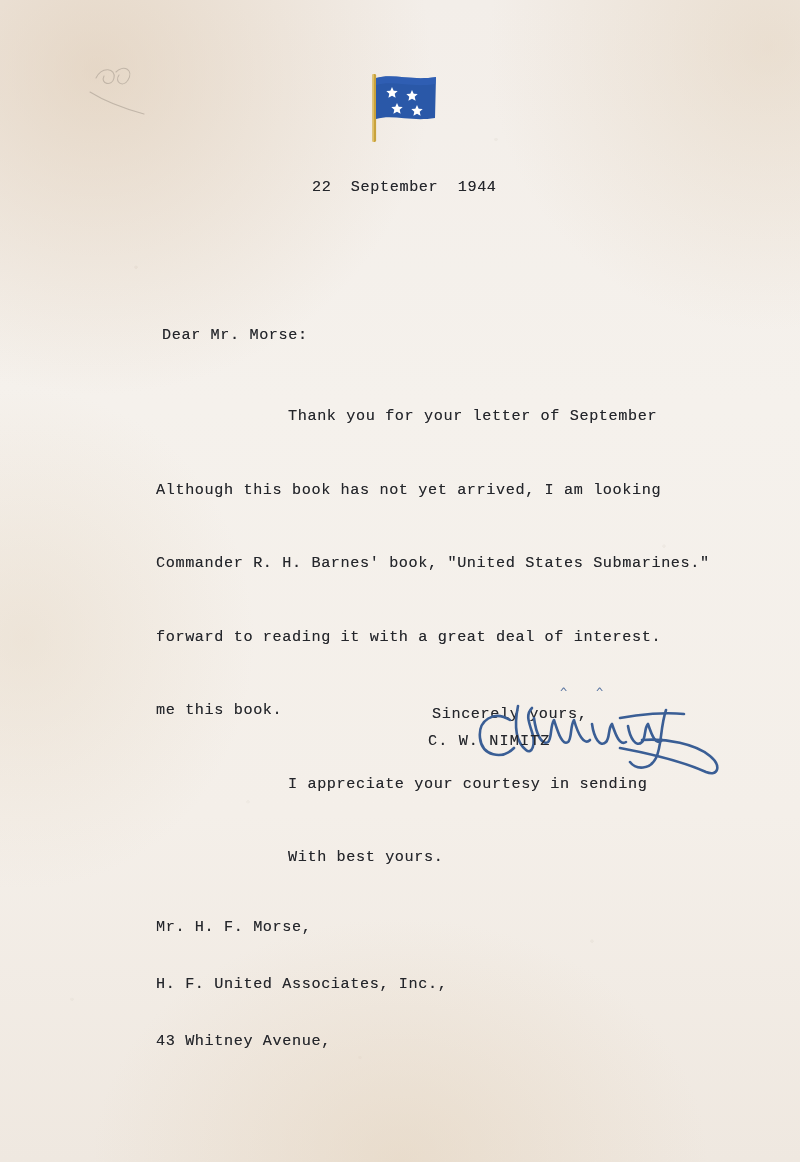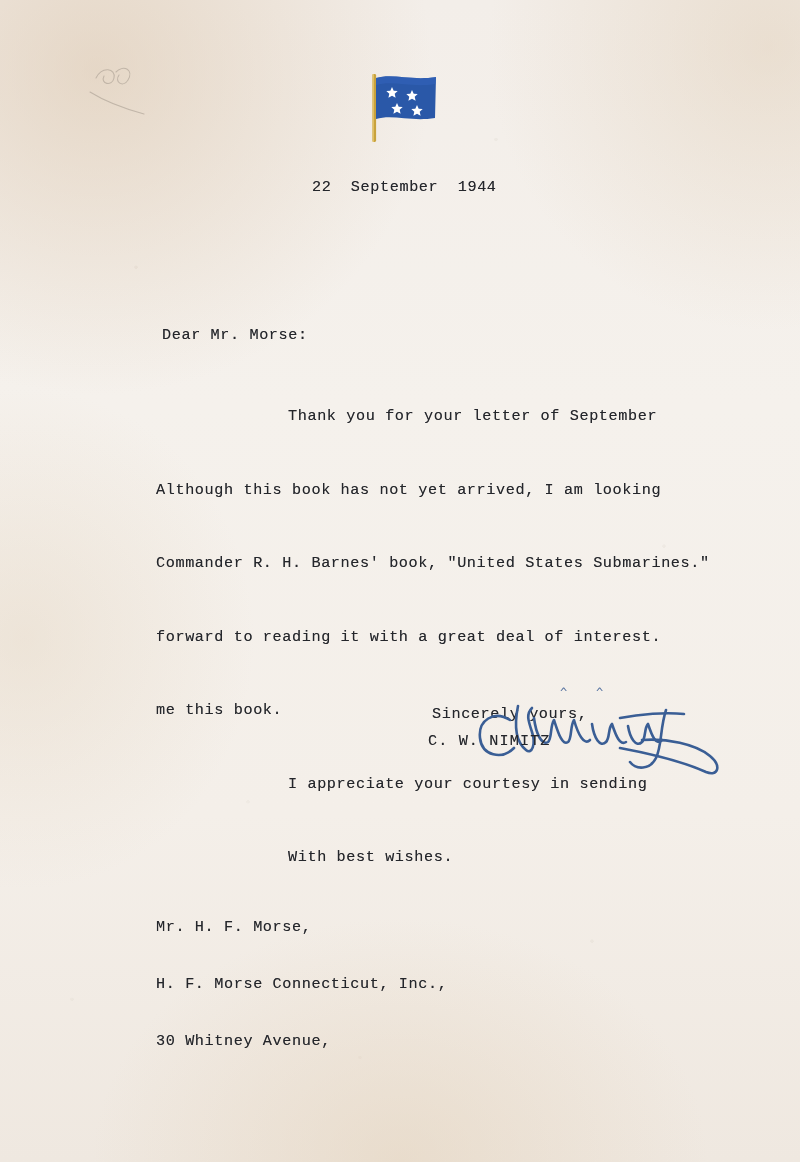--- a/index.html
+++ b/index.html
@@ -139,21 +139,21 @@
 
   <div class="typed" id="salutation">Dear Mr. Morse:</div>
 
   <div class="typed" id="body-block">
     <span class="line indent">Thank you for your letter of September</span>
     <span class="line">Although this book has not yet arrived, I am looking</span>
     <span class="line">Commander R. H. Barnes' book, "United States Submarines."</span>
     <span class="line">forward to reading it with a great deal of interest.</span>
     <span class="line">me this book.</span>
     <span class="line indent">I appreciate your courtesy in sending</span>
-    <span class="line indent">With best wishes.</span>
+    <span class="line indent">With best yours.</span>
   </div>
 
   <div class="typed" id="closing-line">Sincerely yours,</div>
 
   <div id="ink-carets">^    ^</div>
 
   <svg id="ink-signature" viewBox="0 0 270 110">
     <g fill="none" stroke="#3a5e95" stroke-width="2.6" stroke-linecap="round" stroke-linejoin="round">
       <path d="M40 36 C24 26, 8 36, 10 54 C12 72, 32 76, 44 64"></path>
       <path d="M48 22 C44 42, 46 58, 56 66 C62 71, 66 60, 62 48 C58 36, 56 30, 62 24"></path>
@@ -163,17 +163,17 @@
       <path d="M150 34 C170 30, 196 28, 214 30"></path>
       <path d="M196 26 C190 44, 192 62, 186 74 C180 86, 166 86, 160 78"></path>
       <path d="M150 64 C182 70, 214 78, 236 88 C248 93, 252 82, 240 72 C226 60, 196 54, 172 56"></path>
     </g>
   </svg>
 
   <div class="typed" id="signature-name">C. W. NIMITZ</div>
 
   <div class="typed" id="address-block">
     <span class="line">Mr. H. F. Morse,</span>
-    <span class="line">H. F. Morse Connecticut, Inc.,</span>
-    <span class="line">30 Whitney Avenue,</span>
+    <span class="line">H. F. United Associates, Inc.,</span>
+    <span class="line">43 Whitney Avenue,</span>
   </div>
 
 </div>
 
 </body></html>

